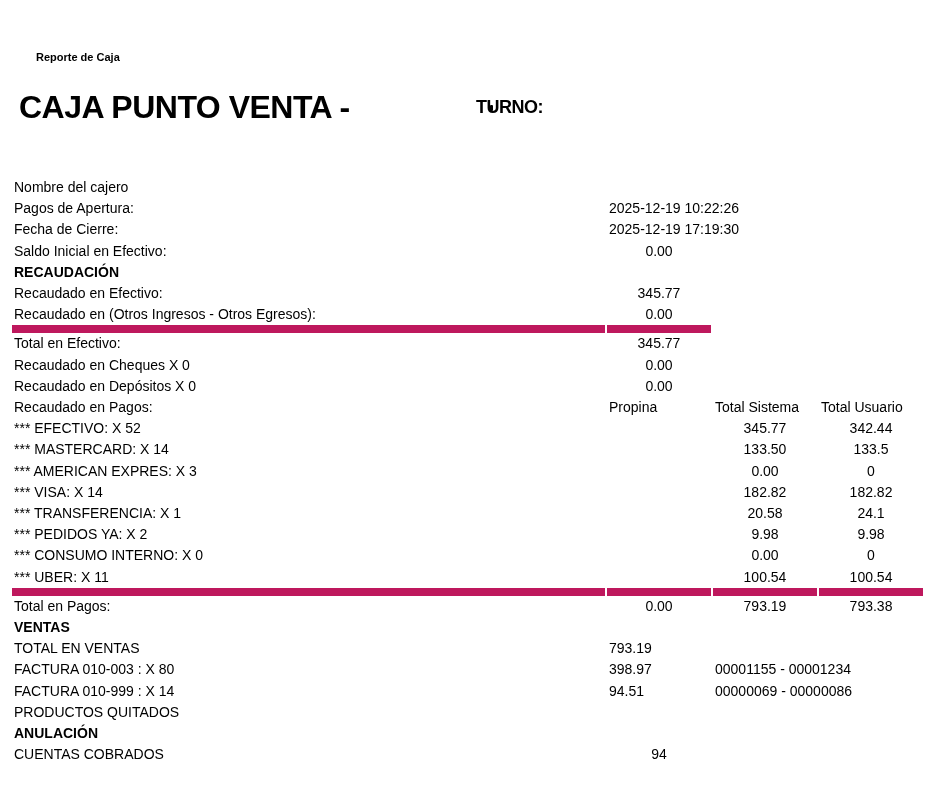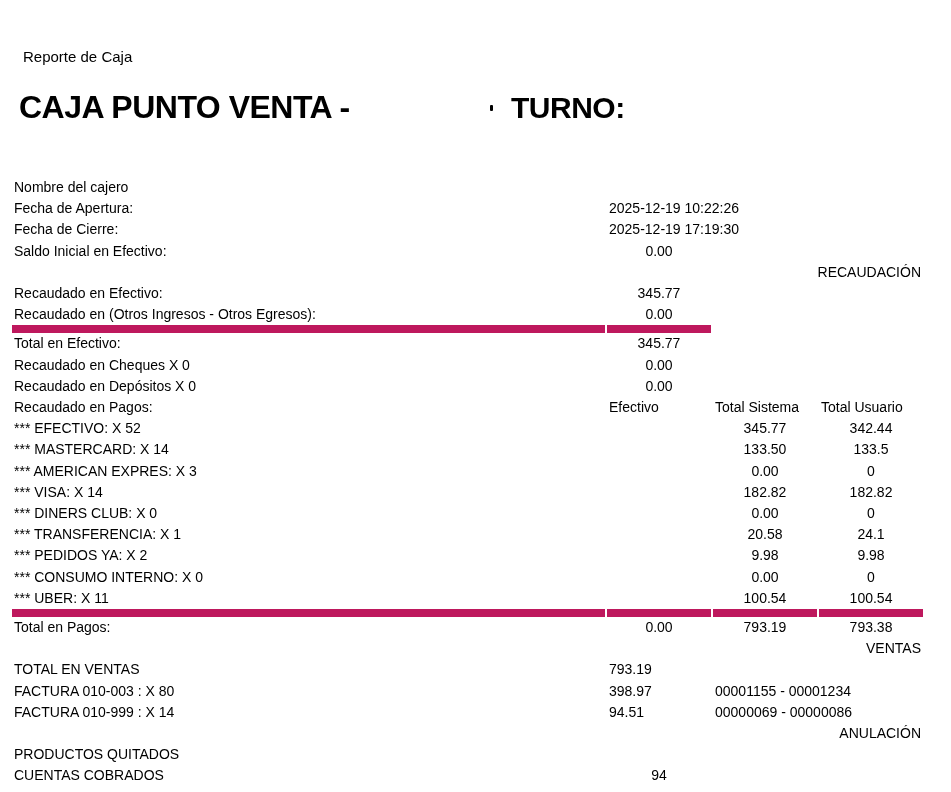--- a/index.html
+++ b/index.html
@@ -6,39 +6,39 @@
     margin: 0; padding: 0;
     width: 951px; height: 792px;
     background: #ffffff;
     color: #000000;
     font-family: "Liberation Sans", sans-serif;
     overflow: hidden;
     position: relative;
   }
   .report-type-label {
     position: absolute;
-    top: 50px; left: 23px;
-    font-size: 15px;
-    font-weight: normal;
+    top: 50px; left: 36px;
+    font-size: 11px;
+    font-weight: bold;
     line-height: 14px;
     white-space: nowrap;
   }
   .page-title {
     position: absolute;
     top: 95px; left: 19px;
     font-size: 32px;
     font-weight: bold;
     line-height: 25px;
     letter-spacing: -0.5px;
     white-space: nowrap;
   }
   .shift-label {
     position: absolute;
-    top: 95px; left: 511px;
-    font-size: 30px;
+    top: 95px; left: 476px;
+    font-size: 18px;
     font-weight: bold;
     line-height: 25px;
     letter-spacing: -0.5px;
     white-space: nowrap;
   }
   .redaction-artifact {
     position: absolute;
     left: 490px; top: 105px;
     width: 3px; height: 6px;
     background: #000000;
@@ -59,21 +59,21 @@
     font-size: 14px;
     padding: 0 2px;
     white-space: nowrap;
     overflow: visible;
     vertical-align: middle;
   }
   td.lbl { text-align: left; margin-left: 37px; }
   td.val-left { text-align: left; }
   td.val-right { text-align: center; }
   td.hdr { text-align: left; }
-  td.section { text-align: right; font-weight: normal; }
+  td.section { text-align: left; font-weight: bold; }
   tr.u td { border-bottom: 8px solid #be185d; }
 </style>
 </head>
 <body>
 
 <div class="report-type-label">Reporte de Caja</div>
 
 <div class="page-title">CAJA PUNTO VENTA -</div>
 
 <div class="redaction-artifact"></div>
@@ -85,21 +85,21 @@
     <col style="width:593px">
     <col style="width:104px">
     <col style="width:104px">
     <col style="width:104px">
   </colgroup>
   <tbody id="report-body">
       <tr>
         <td class="lbl" colspan="4">Nombre del cajero</td>
       </tr>
       <tr>
-        <td class="lbl">Fecha de Apertura:</td>
+        <td class="lbl">Pagos de Apertura:</td>
         <td class="val-left" colspan="3">2025-12-19 10:22:26</td>
       </tr>
       <tr>
         <td class="lbl">Fecha de Cierre:</td>
         <td class="val-left" colspan="3">2025-12-19 17:19:30</td>
       </tr>
       <tr>
         <td class="lbl">Saldo Inicial en Efectivo:</td>
         <td class="val-right">0.00</td>
       </tr>
@@ -121,21 +121,21 @@
       <tr>
         <td class="lbl">Recaudado en Cheques X 0</td>
         <td class="val-right">0.00</td>
       </tr>
       <tr>
         <td class="lbl">Recaudado en Depósitos X 0</td>
         <td class="val-right">0.00</td>
       </tr>
       <tr>
         <td class="lbl">Recaudado en Pagos:</td>
-        <td class="hdr">Efectivo</td>
+        <td class="hdr">Propina</td>
         <td class="hdr">Total Sistema</td>
         <td class="hdr">Total Usuario</td>
       </tr>
       <tr>
         <td class="lbl">*** EFECTIVO: X 52</td>
         <td class="val-right"></td>
         <td class="val-right">345.77</td>
         <td class="val-right">342.44</td>
       </tr>
       <tr>
@@ -148,26 +148,20 @@
         <td class="lbl">*** AMERICAN EXPRES: X 3</td>
         <td class="val-right"></td>
         <td class="val-right">0.00</td>
         <td class="val-right">0</td>
       </tr>
       <tr>
         <td class="lbl">*** VISA: X 14</td>
         <td class="val-right"></td>
         <td class="val-right">182.82</td>
         <td class="val-right">182.82</td>
-      </tr>
-      <tr>
-        <td class="lbl">*** DINERS CLUB: X 0</td>
-        <td class="val-right"></td>
-        <td class="val-right">0.00</td>
-        <td class="val-right">0</td>
       </tr>
       <tr>
         <td class="lbl">*** TRANSFERENCIA: X 1</td>
         <td class="val-right"></td>
         <td class="val-right">20.58</td>
         <td class="val-right">24.1</td>
       </tr>
       <tr>
         <td class="lbl">*** PEDIDOS YA: X 2</td>
         <td class="val-right"></td>
@@ -203,23 +197,23 @@
         <td class="lbl">FACTURA 010-003 : X 80</td>
         <td class="val-left">398.97</td>
         <td class="val-left" colspan="2">00001155 - 00001234</td>
       </tr>
       <tr>
         <td class="lbl">FACTURA 010-999 : X 14</td>
         <td class="val-left">94.51</td>
         <td class="val-left" colspan="2">00000069 - 00000086</td>
       </tr>
       <tr>
+        <td class="lbl" colspan="4">PRODUCTOS QUITADOS</td>
+      </tr>
+      <tr>
         <td class="section" colspan="4">ANULACIÓN</td>
-      </tr>
-      <tr>
-        <td class="lbl" colspan="4">PRODUCTOS QUITADOS</td>
       </tr>
       <tr>
         <td class="lbl">CUENTAS COBRADOS</td>
         <td class="val-right">94</td>
       </tr>
     </tbody>
 </table>
 
 </body></html>

